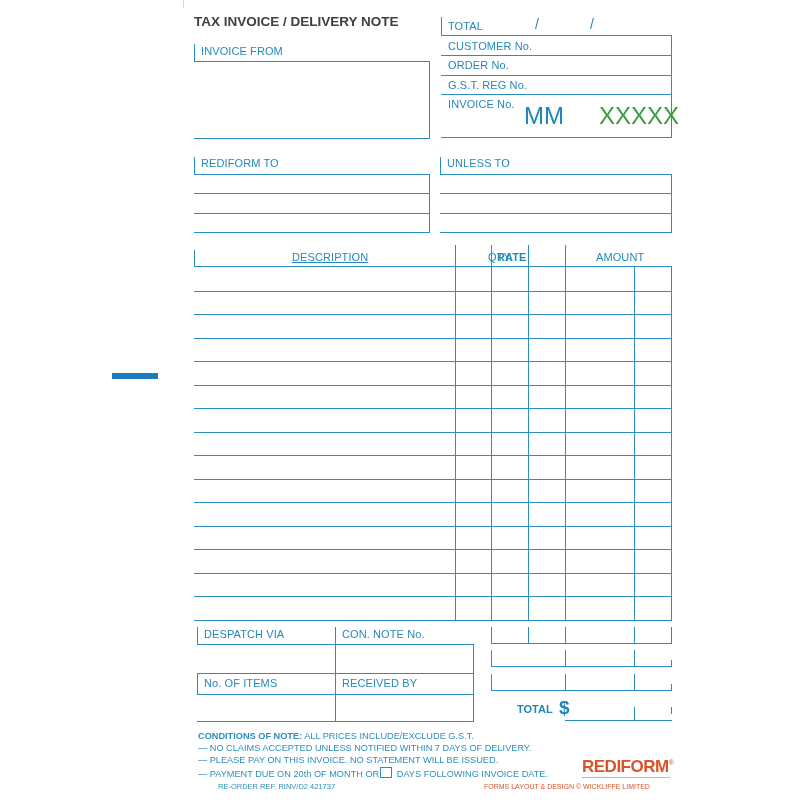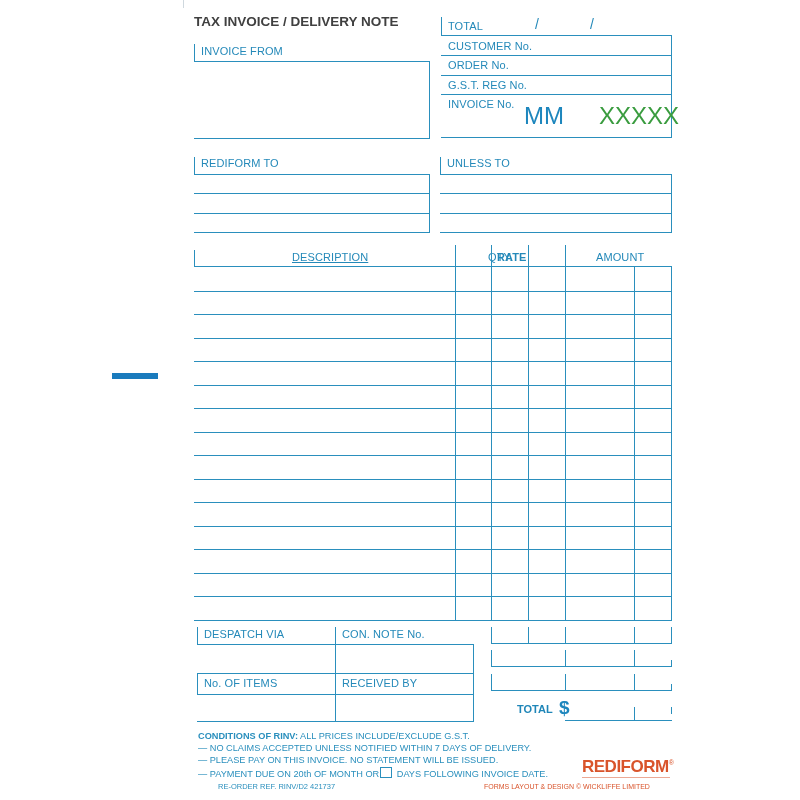--- a/index.html
+++ b/index.html
@@ -189,21 +189,21 @@
   <div class="total-lbl" style="left:517px; top:703px;">TOTAL</div>
   <div class="dollar" style="left:559px; top:697px;">$</div>
   <div class="ln vl" style="left:634px; top:707px; height:14px;"></div>
   <div class="ln vl" style="left:671px; top:707px; height:7px;"></div>
   <div class="ln hl" style="left:565px; top:720px; width:107px;"></div>
   <div class="fill" style="left:576px; top:700px; width:94px; height:19px;"></div>
 </div>
 
 <div>
   <div class="cond" style="left:198px; top:731px;">
-    <b>CONDITIONS OF RINV:</b><span> ALL PRICES INCLUDE/EXCLUDE G.S.T.</span>
+    <b>CONDITIONS OF NOTE:</b><span> ALL PRICES INCLUDE/EXCLUDE G.S.T.</span>
   </div>
   <div class="cond" style="left:198px; top:743px;">— NO CLAIMS ACCEPTED UNLESS NOTIFIED WITHIN 7 DAYS OF DELIVERY.</div>
   <div class="cond" style="left:198px; top:755px;">— PLEASE PAY ON THIS INVOICE. NO STATEMENT WILL BE ISSUED.</div>
   <div class="cond" style="left:198px; top:767px;">
     <span>— PAYMENT DUE ON 20th OF MONTH OR</span><span class="checkbox"></span><span> DAYS FOLLOWING INVOICE DATE.</span>
   </div>
   <div class="smallnote" style="left:198px; top:782px;margin-left:20px;">RE-ORDER REF. RINV/D2  421737</div>
 </div>
 
 <div>

